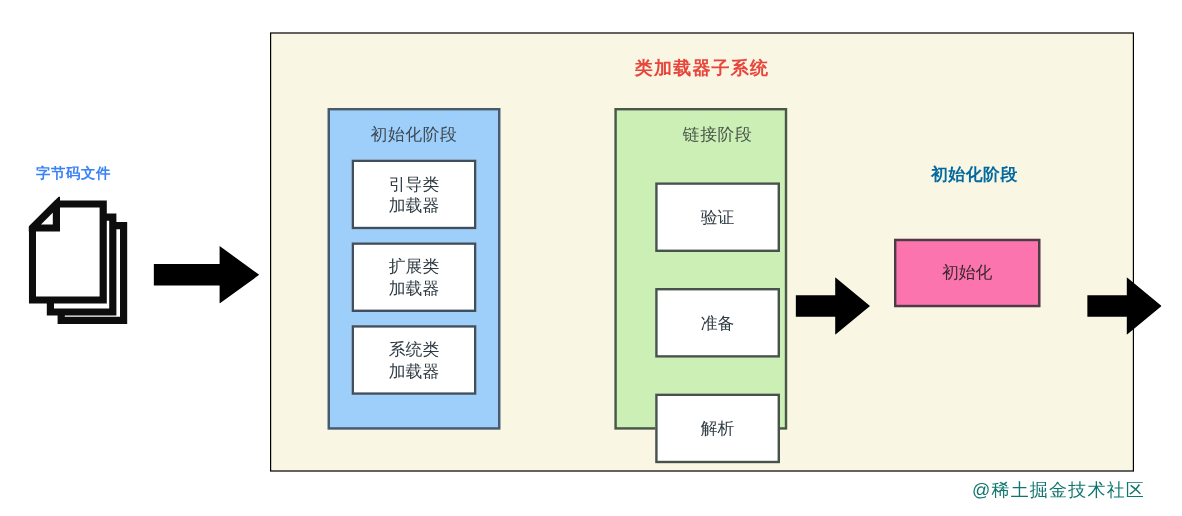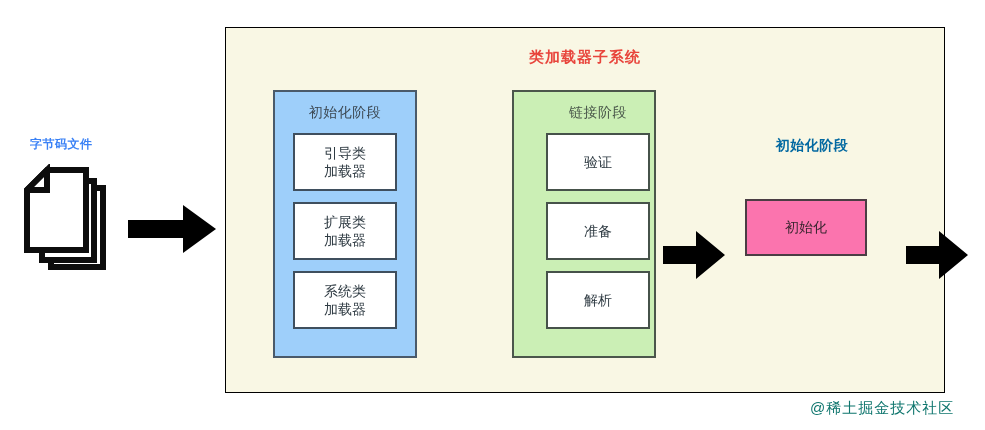--- a/index.html
+++ b/index.html
@@ -123,21 +123,21 @@
     display: flex;
     flex-direction: column;
     align-items: center;
     justify-content: center;
     font-size: 14px;
     line-height: 18px;
     color: #2f3b43;
     text-align: center;
   }
 
-  #phase-linking .inner-box { border-color: #46524a; }
+  #phase-linking .inner-box { border-color: #46524a; margin-top: 19px; }
 
   .inner-box span { display: block; }
 
   
   #phase-init {
     position: absolute;
     left: 506px;
     top: 62px;
     width: 160px;
     height: 200px;

